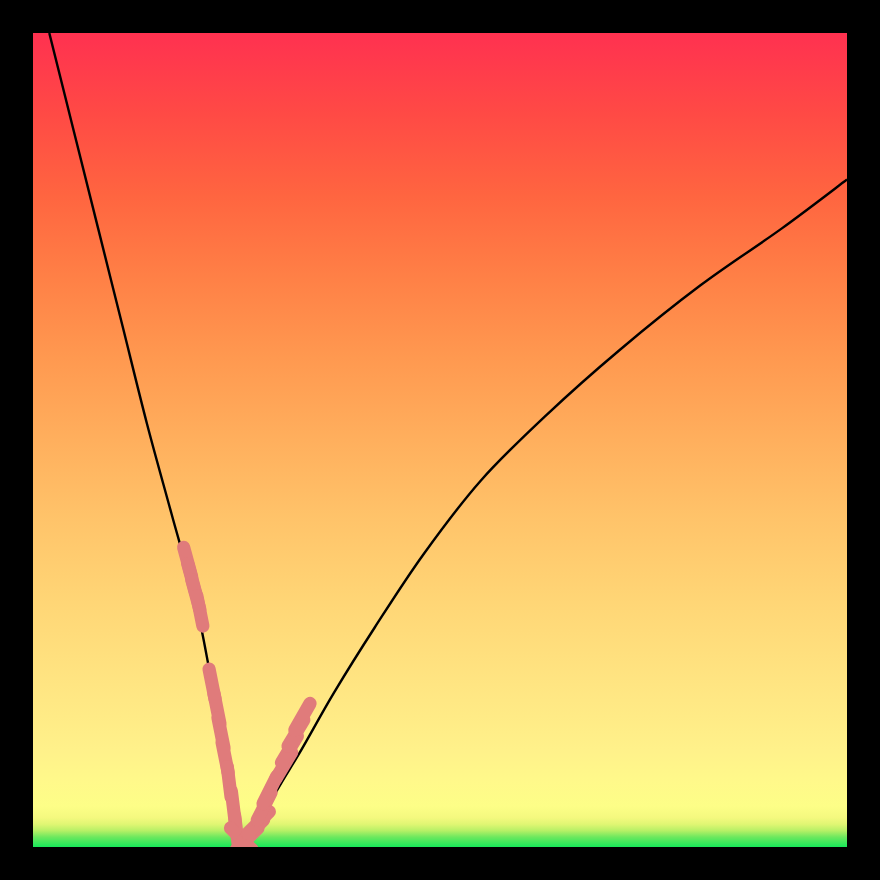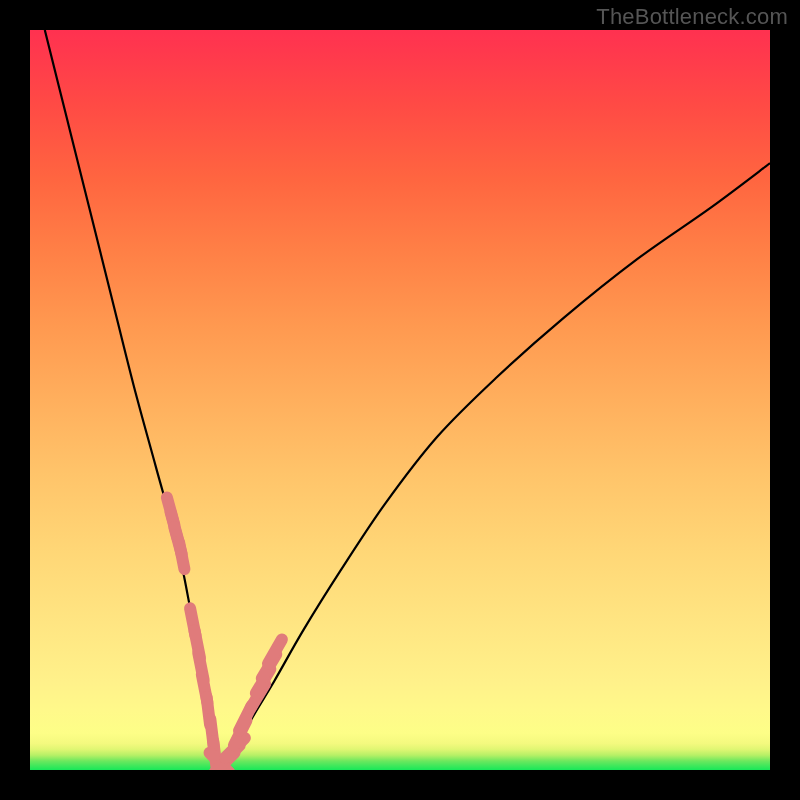--- a/index.html
+++ b/index.html
@@ -72,21 +72,20 @@
   .curve-path {
     fill: none;
     stroke: #000;
     stroke-width: 2.2;
   }
 </style>
 </head>
 <body>
 
 <div class="frame">
-  <div class="watermark">TheBottleneck.com</div>
 
   <div class="plot-area">
     <div class="gradient-bg"></div>
 
     <svg class="curve" viewBox="0 0 740 740" preserveAspectRatio="none">
       <path class="curve-path" d="M 14.8,0 C 18.5,14.799999999999992 29.599999999999998,59.199999999999946 37,88.79999999999995 C 44.4,118.39999999999996 51.800000000000004,148.00000000000003 59.2,177.60000000000002 C 66.60000000000001,207.20000000000002 74,236.79999999999998 81.4,266.4 C 88.80000000000001,296 96.2,326.8333333333333 103.60000000000001,355.2 C 111.00000000000001,383.56666666666666 118.4,409.4666666666667 125.80000000000001,436.6 C 133.20000000000002,463.73333333333335 141.83333333333334,492.1 148,518 C 154.16666666666666,543.9 157.86666666666667,567.3333333333334 162.8,592 C 167.73333333333335,616.6666666666666 173.9,643.8 177.6,666 C 181.29999999999998,688.2 182.53333333333333,714.1 185,725.2 C 187.46666666666667,736.3000000000001 188.7,733.8333333333334 192.4,732.6 C 196.10000000000002,731.3666666666667 202.26666666666668,725.1999999999999 207.20000000000002,717.8 C 212.13333333333335,710.4 215.83333333333334,699.3000000000001 222,688.2 C 228.16666666666666,677.1 235.5666666666667,666 244.20000000000002,651.2 C 252.83333333333334,636.4000000000001 262.7,617.9 273.8,599.4 C 284.90000000000003,580.9 297.23333333333335,561.1666666666667 310.8,540.2 C 324.3666666666667,519.2333333333333 339.16666666666663,495.8 355.2,473.6 C 371.23333333333335,451.40000000000003 388.50000000000006,427.9666666666667 407.00000000000006,407 C 425.50000000000006,386.0333333333333 445.23333333333335,367.5333333333333 466.2,347.79999999999995 C 487.16666666666663,328.0666666666666 509.3666666666666,308.33333333333337 532.8,288.6 C 556.2333333333332,268.8666666666667 582.1333333333332,247.90000000000003 606.8,229.40000000000003 C 631.4666666666667,210.90000000000003 658.6,193.63333333333335 680.8000000000001,177.60000000000002 C 703.0000000000001,161.5666666666667 730.1333333333333,140.60000000000005 740,133.20000000000005" stroke="#000000"></path>
       <g>
           <line x1="136.91635631891046" y1="467.49330650267177" x2="144.28364368108953" y2="494.50669349732823" stroke="#e07b7b" stroke-width="12" stroke-linecap="round"></line>
           <line x1="140.61635631891048" y1="482.2933065026717" x2="147.98364368108955" y2="509.3066934973282" stroke="#e07b7b" stroke-width="12" stroke-linecap="round"></line>
           <line x1="144.31635631891047" y1="497.0933065026718" x2="151.68364368108953" y2="524.1066934973283" stroke="#e07b7b" stroke-width="12" stroke-linecap="round"></line>

